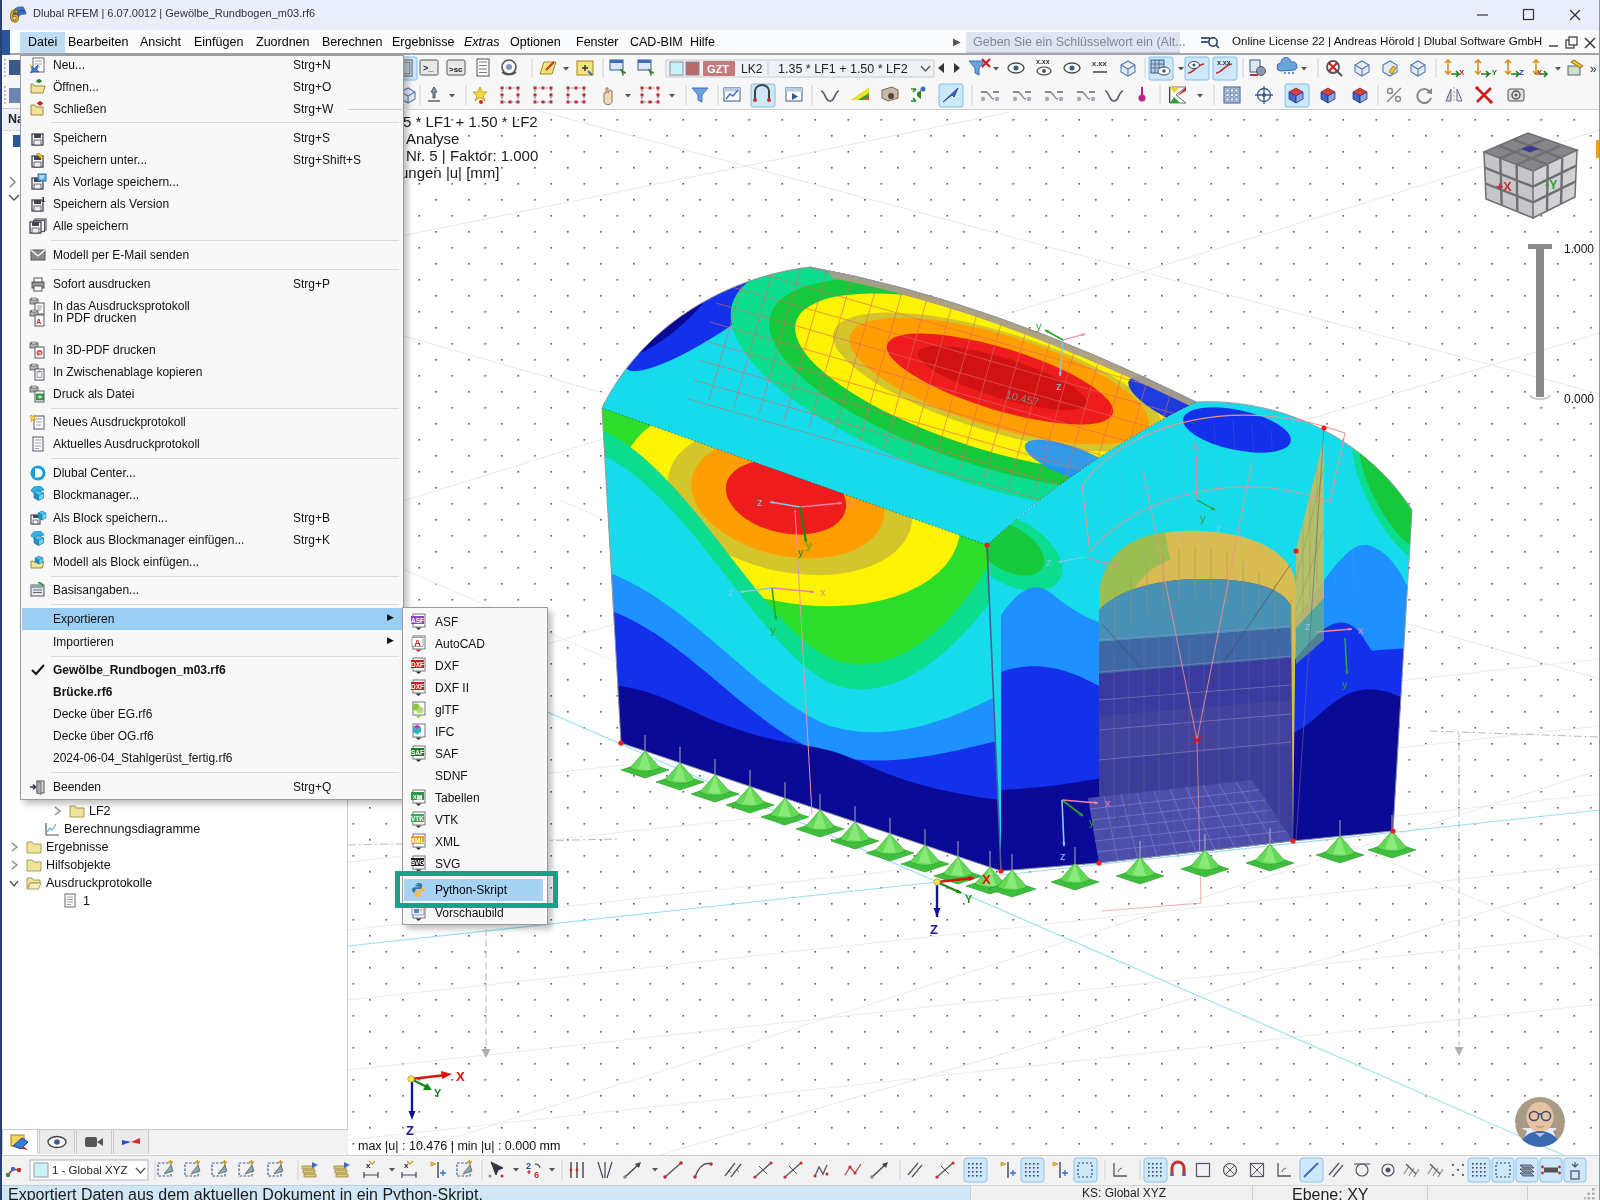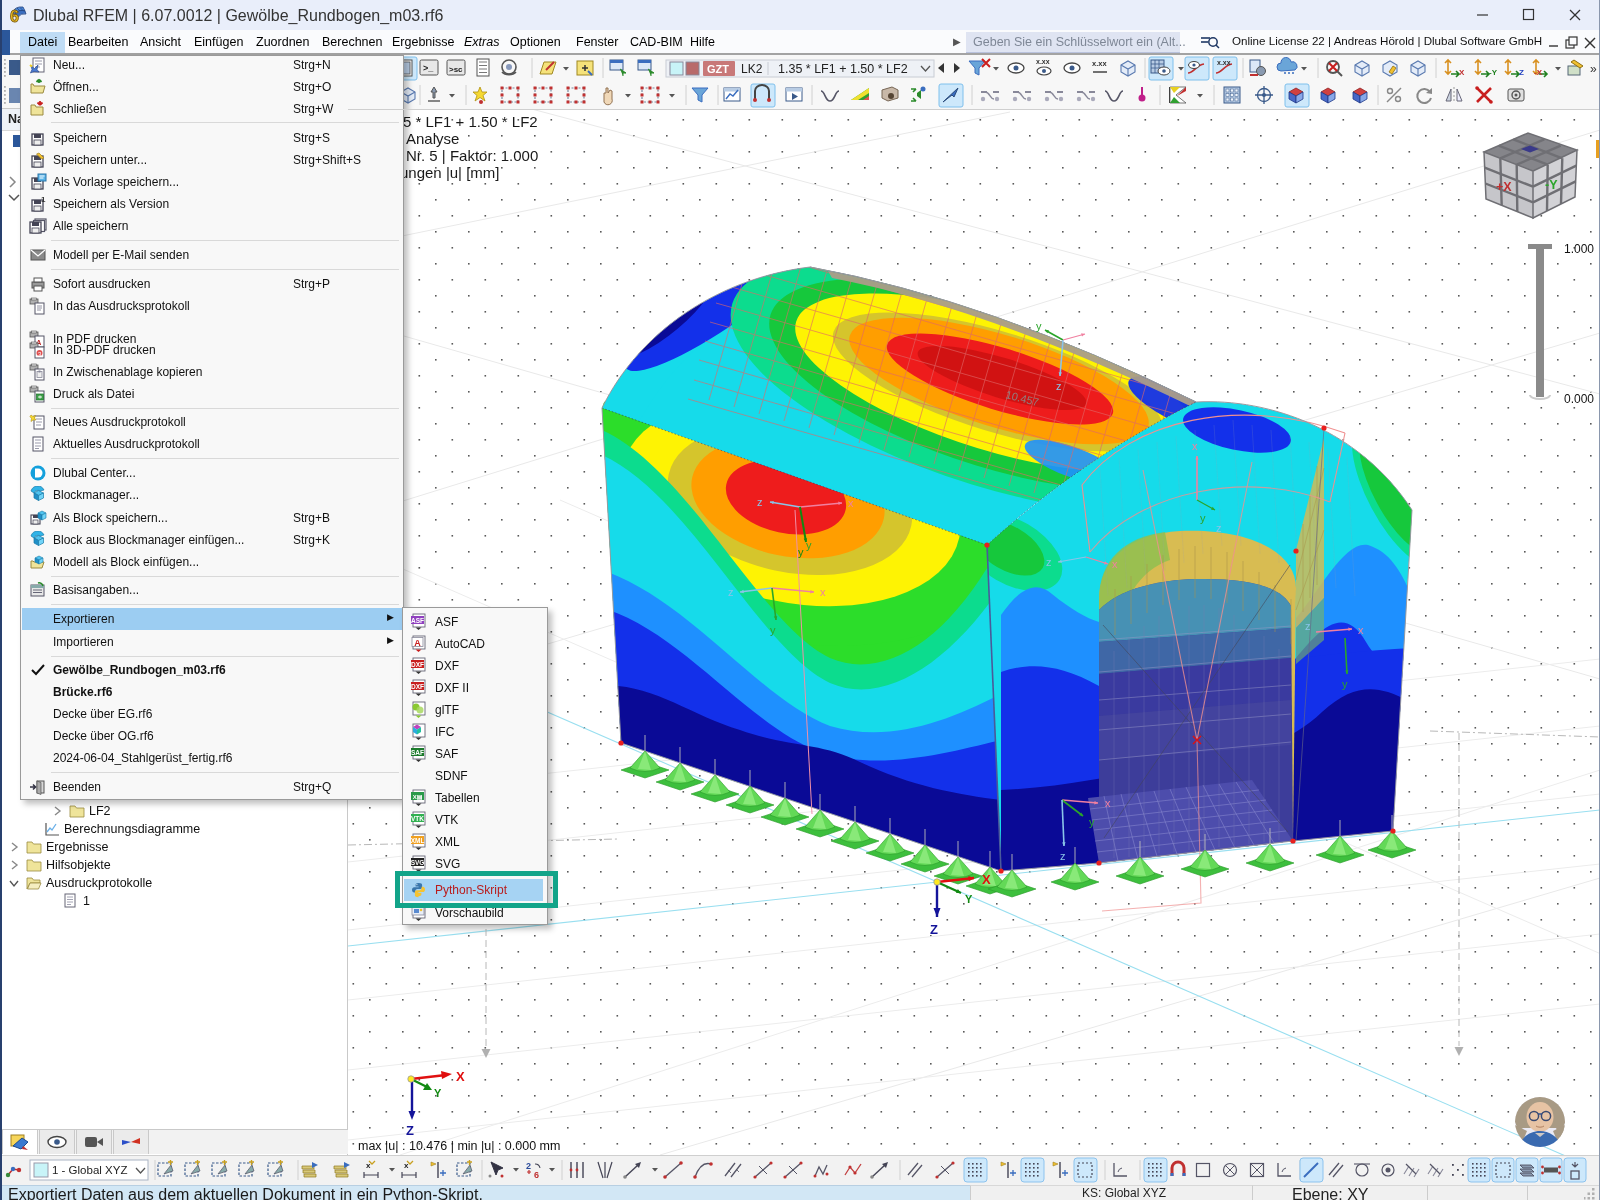--- a/index.html
+++ b/index.html
@@ -430,21 +430,21 @@
 
 <div class="abs" style="left:0;top:0;width:2px;height:1200px;background:#28406e;z-index:99;"></div>
 <div class="abs" style="left:1598.5px;top:0;width:1.5px;height:1200px;background:#8a97ad;z-index:99;"></div>
 <div id="titlebar" class="abs">
   <svg class="abs" style="left:9px;top:5px" width="19" height="20" viewBox="0 0 19 20">
       <path d="M3,8 Q6,1 14,2 L16,6 Q10,4 6,9 Z" fill="#4a86d8" stroke="#23437e" stroke-width="0.8"></path>
       <path d="M6,9 Q10,4 16,6 L17,9 Q12,8 9,12 Z" fill="#3a6ec0" stroke="#23437e" stroke-width="0.8"></path>
       <path d="M5,5 l3,3 M8,3 l3,3 M11,2.5 l3,3" stroke="#23437e" stroke-width="0.7"></path>
       <text x="1" y="17" font-size="16" font-weight="bold" fill="#f2c320" stroke="#7a5a10" stroke-width="0.9" font-family="Liberation Sans">6</text>
     </svg>
-  <div class="abs" style="left:33px;top:7px;font-size:16px;color:#333;">Dlubal RFEM | 6.07.0012 | Gewölbe_Rundbogen_m03.rf6</div>
+  <div class="abs" style="left:33px;top:7px;font-size:11px;color:#333;">Dlubal RFEM | 6.07.0012 | Gewölbe_Rundbogen_m03.rf6</div>
   <svg class="abs" style="left:1460px;top:0" width="140" height="29" viewBox="0 0 140 29">
     <line x1="17" y1="15" x2="28" y2="15" stroke="#333" stroke-width="1.2"></line>
     <rect x="63.5" y="9.5" width="10" height="10" fill="none" stroke="#333" stroke-width="1.2"></rect>
     <line x1="110" y1="10" x2="120" y2="20" stroke="#333" stroke-width="1.2"></line>
     <line x1="120" y1="10" x2="110" y2="20" stroke="#333" stroke-width="1.2"></line>
   </svg>
 </div>
 <div id="menubar" class="abs">
   <div class="abs" style="left:0;top:0;width:10px;height:25px;background:#2b579a"></div>
   <div class="mitem" style="left:20px;background:#bfdcf5;">Datei</div>
@@ -1172,21 +1172,21 @@
     </div>
     <div class="fmrow" style="top:239.0px;">
       <svg class="ic" width="18" height="18" viewBox="0 0 18 18">
         <rect x="1" y="2" width="8" height="5" fill="#b0b0b0" stroke="#555" stroke-width="0.8"></rect>
         <rect x="2.5" y="1" width="5" height="2" fill="#ddd" stroke="#555" stroke-width="0.6"></rect>
         <rect x="6" y="6" width="9" height="11" fill="#fff" stroke="#556"></rect>
         <path d="M8 9h5M8 11h5M8 13h4" stroke="#889" stroke-width="0.9"></path>
       </svg>
       <span class="lbl" style="">In das Ausdrucksprotokoll</span>
     </div>
-    <div class="fmrow" style="top:272px;">
+    <div class="fmrow" style="top:251px;">
       <svg class="ic" width="18" height="18" viewBox="0 0 18 18">
         <rect x="1" y="2" width="8" height="5" fill="#b0b0b0" stroke="#555" stroke-width="0.8"></rect>
         <rect x="2.5" y="1" width="5" height="2" fill="#ddd" stroke="#555" stroke-width="0.6"></rect>
         <rect x="6" y="6" width="9" height="11" fill="#fff" stroke="#556"></rect>
         <text x="7.2" y="15" font-size="7" font-weight="bold" fill="#c02020" font-family="Liberation Sans">A</text>
       </svg>
       <span class="lbl" style="">In PDF drucken</span>
     </div>
     <div class="fmrow" style="top:283.0px;">
       <svg class="ic" width="18" height="18" viewBox="0 0 18 18">
@@ -1434,21 +1434,21 @@
         <path d="M5.5 14.5 l3 2.5 3 -2.5 z" fill="#333"></path>
       </svg>
       <span class="lbl">SVG</span>
     </div>
     <div class="smrow" style="top:271px;background:#a6d3f3;width:139px;">
       <svg class="ic" width="17" height="17" viewBox="0 0 17 17">
         <path d="M8.5 2 c-2.6 0 -2.9 1.1 -2.9 1.9 v1.6 h3 v0.7 H4.2 c-1.2 0 -2.2 0.8 -2.2 2.6 c0 1.8 0.9 2.7 2.1 2.7 h1.3 v-1.5 c0-1.1 0.9-2 2-2 h3 c0.9 0 1.7-0.8 1.7-1.7 V3.9 c0-0.9-0.7-1.9-3.6-1.9 z" fill="#3a76ab"></path>
         <path d="M8.5 15.2 c2.6 0 2.9 -1.1 2.9 -1.9 v-1.6 h-3 V11 h4.4 c1.2 0 2.2 -0.8 2.2 -2.6 c0 -1.8 -0.9 -2.7 -2.1 -2.7 h-1.3 v1.5 c0 1.1 -0.9 2 -2 2 h-3 c-0.9 0 -1.7 0.8 -1.7 1.7 v3.4 c0 0.9 0.7 1.9 3.6 1.9 z" fill="#f5c332"></path>
         <circle cx="6.9" cy="3.6" r="0.55" fill="#fff"></circle>
       </svg>
-      <span class="lbl" style="color:#b91c1c;">Python-Skript</span>
+      <span class="lbl" style="color:#000000;">Python-Skript</span>
     </div>
     <div class="smrow" style="top:294px;">
       <svg class="ic" width="17" height="17" viewBox="0 0 17 17">
         <rect x="3" y="1" width="12" height="13" fill="#fff" stroke="#667" stroke-width="0.9"></rect>
         <rect x="2" y="3" width="12" height="8" fill="#e8eef8" stroke="#889" stroke-width="0.8"></rect>
         <rect x="4" y="5" width="5" height="4" fill="#5a8ad0"></rect>
         <circle cx="11" cy="6" r="1.3" fill="#f0c030"></circle>
         <path d="M5.5 14.5 l3 2.5 3 -2.5 z" fill="#333"></path>
       </svg>
       <span class="lbl">Vorschaubild</span>

